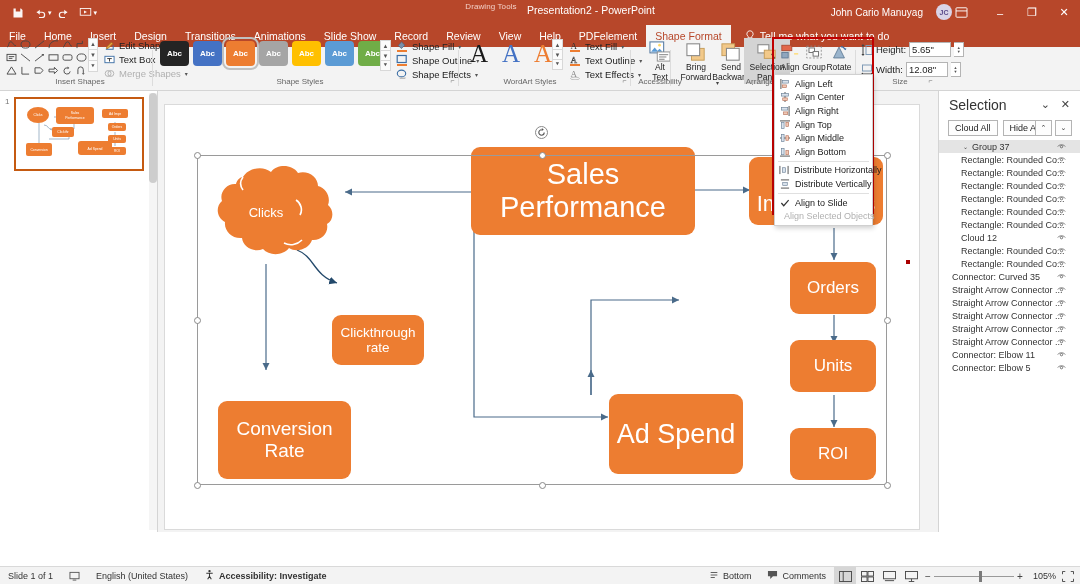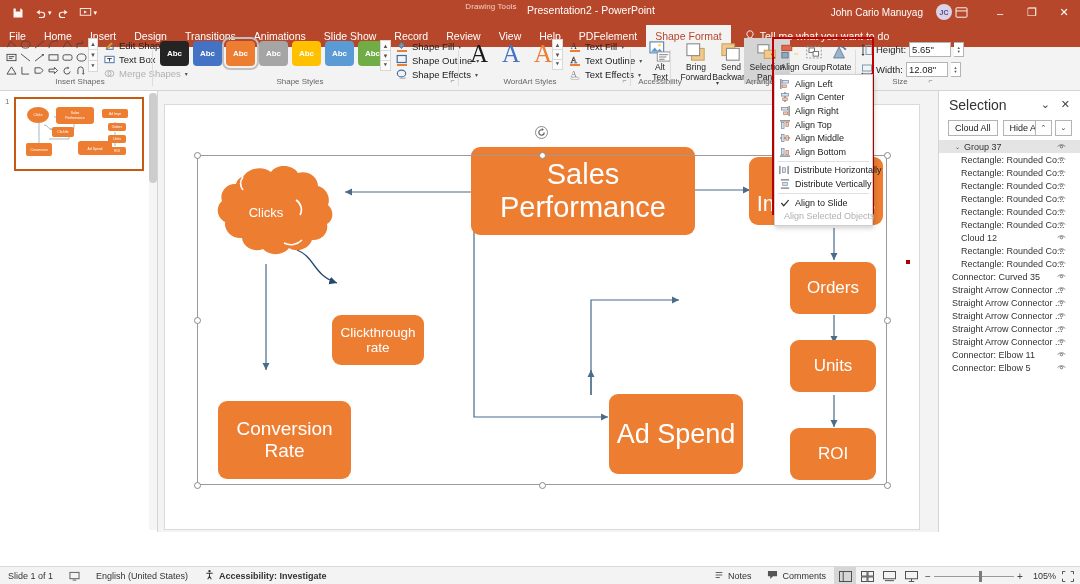--- a/index.html
+++ b/index.html
@@ -275,21 +275,21 @@
     font-size: 9px; color: #222; padding: 0 6px; line-height: 15px;
   }
   .sp-order { position: absolute; right: 8px; top: 29px; display: flex; gap: 3px; }
   .sp-ordbtn {
     width: 17px; height: 16px; border: 1px solid #b4b4b4; background: #fdfdfd;
     display: flex; align-items: center; justify-content: center; font-size: 7px; color: #333;
   }
   .sp-list { position: absolute; left: 0; top: 49px; right: 0; }
   .sp-row {
     height: 13px; display: flex; align-items: center;
-    font-size: 9px; color: #333; position: relative; padding-left: 16px;
+    font-size: 9px; color: #333; position: relative; padding-left: 24px;
   }
   .sp-row.group { background: #e4e4e4; }
   .sp-row .tw { width: 9px; font-size: 6px; color: #444; }
   .sp-row .nm { white-space: nowrap; overflow: hidden; }
   .sp-row .eye {
     position: absolute; right: 14px; top: 2px; width: 9px; height: 9px;
   }
   .indent { padding-left: 22px; }
   .indent2 { padding-left: 13px; }
 
@@ -1173,21 +1173,21 @@
       <span style="font-weight:bold">Accessibility: Investigate</span>
     </div>
 
     <div class="sb-right">
       <div class="sb-item">
         <span>
           <svg width="10" height="10" viewBox="0 0 12 12">
               <path stroke="#444" stroke-width="1" fill="none" d="M2 3h8M2 6h8M2 9h5"></path>
             </svg>
         </span>
-        <span>Notes</span>
+        <span>Bottom</span>
       </div>
       <div class="sb-item">
         <span>
           <svg width="11" height="10" viewBox="0 0 12 11">
               <path fill="#555" d="M1 1h10v6H6.5L3.5 10V7H1z"></path>
             </svg>
         </span>
         <span>Comments</span>
       </div>
       <div class="view-btn active">

